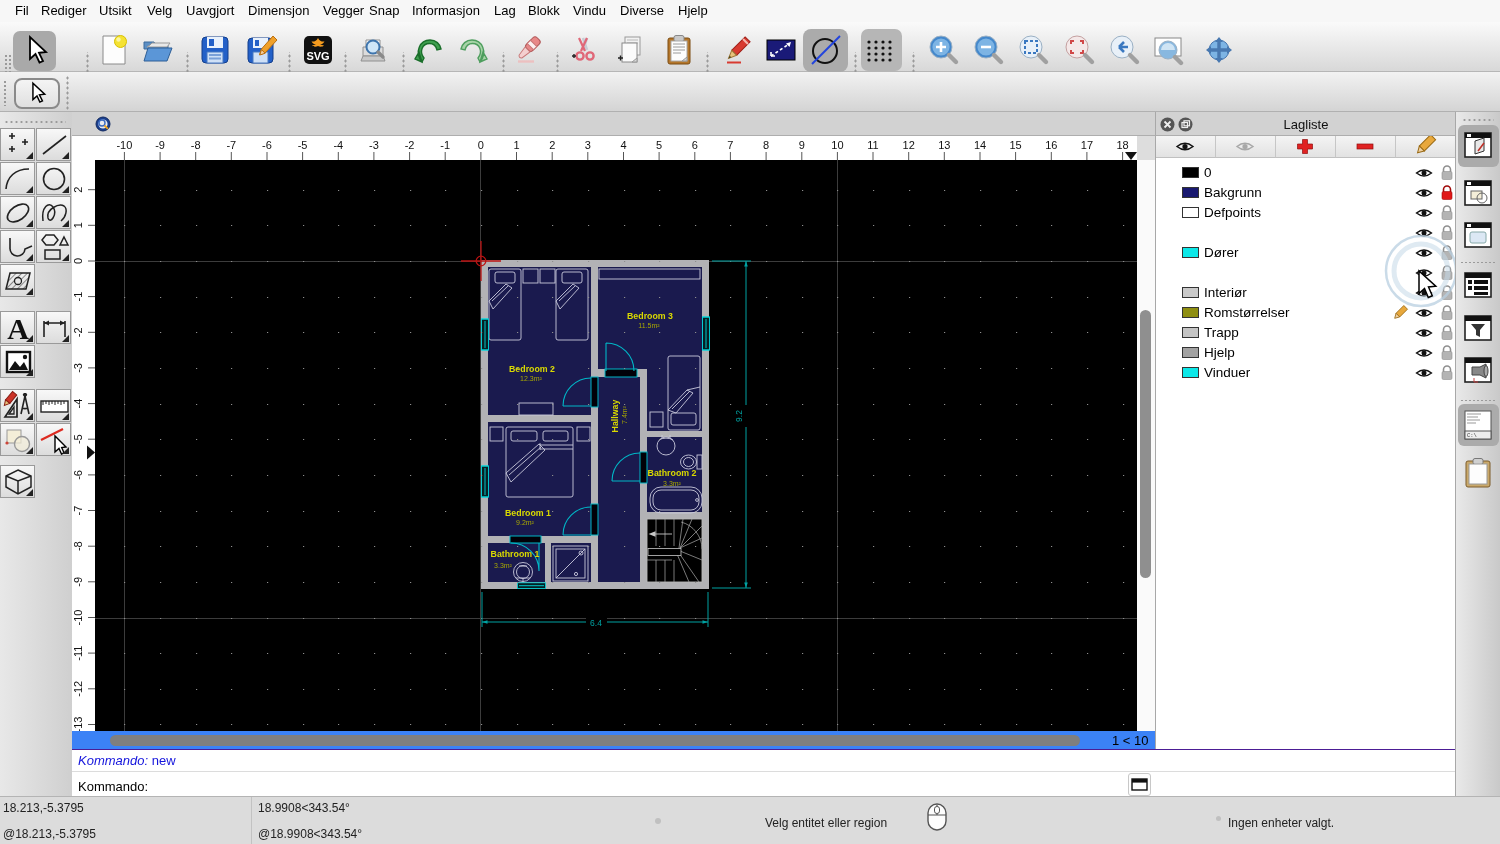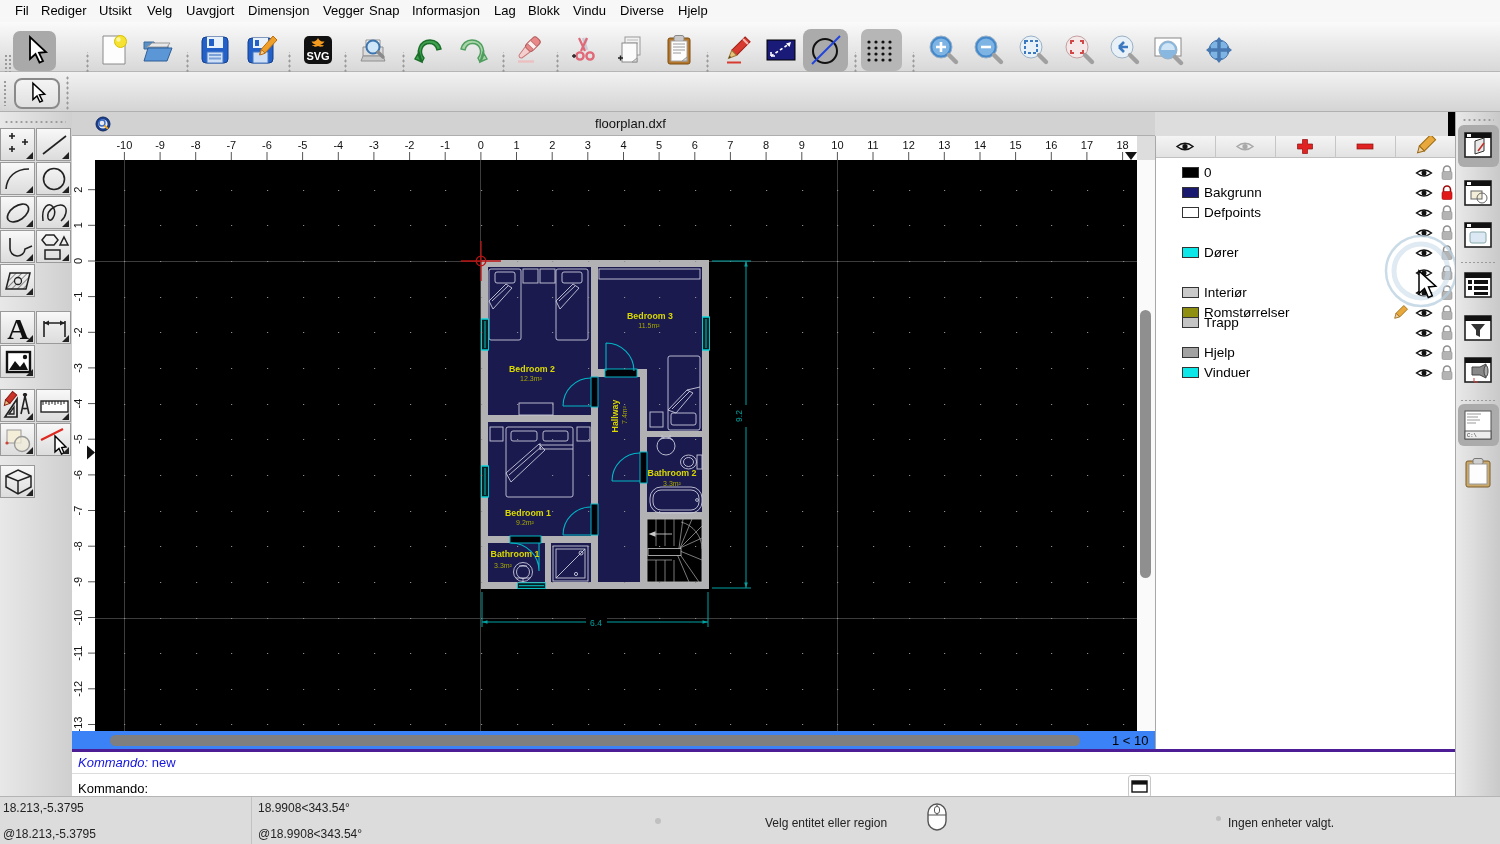--- a/index.html
+++ b/index.html
@@ -25,21 +25,21 @@
 #mdititle { position:absolute; left:72px; top:112px; width:1083px; height:24px; background:#d2d2d2; border-bottom:1px solid #aeaeae; }
 #hruler { position:absolute; left:72px; top:136px; width:1065px; height:24px; background:#fff; }
 #vruler { position:absolute; left:72px; top:160px; width:23px; height:571px; background:#fff; }
 #canvas { position:absolute; left:95px; top:160px; width:1042px; height:571px; background:#000; }
 #vscroll { position:absolute; left:1137px; top:160px; width:18px; height:571px; background:#fafafa; }
 #vthumb { position:absolute; left:3px; top:150px; width:11px; height:268px; background:#8f8f8f; border-radius:6px; }
 #hscrollrow { position:absolute; left:72px; top:731px; width:1083px; height:18px; background:#3b82f6; }
 #hthumb { position:absolute; left:38px; top:4px; width:970px; height:11px; background:#7f7f7f; border-radius:6px; }
 #pagecount { position:absolute; left:1040px; top:2px; font-size:13px; color:#000; }
 
-#cmdarea { position:absolute; left:72px; top:749px; width:1383px; height:47px; background:#fff; border-top:3px solid #4c1d95; }
+#cmdarea { position:absolute; left:72px; top:749px; width:1383px; height:47px; background:#fff; border-top:1px solid #4c1d95; }
 #cmdhist { position:absolute; left:6px; top:3px; font-size:13px; color:#1414dc; }
 #cmdline { position:absolute; left:6px; top:29px; font-size:13px; color:#000; }
 #cmdsep { position:absolute; left:0px; top:21px; width:1383px; height:1px; background:#dcdcdc; }
 #cmdbtn { position:absolute; left:1056px; top:23px; width:23px; height:23px; border:1px solid #c8c8c8; background:#fdfdfd; border-radius:3px; }
 
 #statusbar { position:absolute; left:0; top:796px; width:1500px; height:48px; background:#dcdcdc; border-top:1px solid #b4b4b4; font-size:12px; color:#222; }
 
 #paneltitle { position:absolute; left:1155px; top:112px; width:300px; height:24px; background:#d2d2d2; border-bottom:1px solid #aeaeae; border-left:1px solid #a8a8a8; }
 #panelhdr { position:absolute; left:1155px; top:136px; width:300px; height:22px; background:#ececec; border-left:1px solid #a8a8a8; }
 #panelbody { position:absolute; left:1155px; top:158px; width:300px; height:591px; background:#fff; border-left:1px solid #a8a8a8; }
@@ -377,21 +377,20 @@
         <div class="tri"></div>
       </div>
 </div>
 <div id="mdititle">
 <svg class="abs" style="left:23px;top:4px;width:16px;height:16px" viewBox="0 0 16 16">
         <circle cx="8" cy="8" r="7" fill="#1a3f8f" stroke="#122a60"></circle>
         <circle cx="8" cy="8" r="4.6" fill="#e8eaf0"></circle>
         <circle cx="7" cy="7" r="3" fill="none" stroke="#3a6ac0" stroke-width="1.4"></circle>
         <path d="M9.5 9.5 l3.4 3.4" stroke="#e8a020" stroke-width="2"></path>
       </svg>
-<div class="abs" style="left:17px;top:4px;width:1083px;text-align:center;font-size:13px;color:#111">floorplan.dxf</div>
 </div>
 <div id="hruler">
       <svg width="1065" height="24" viewBox="0 0 1065 24" style="position:absolute">
 <line x1="52.4" y1="16" x2="52.4" y2="24" stroke="#555" stroke-width="1"></line>
 <text x="52.4" y="13" font-size="11" fill="#111" text-anchor="middle" font-family="Liberation Sans">-10</text>
 <line x1="88.1" y1="16" x2="88.1" y2="24" stroke="#555" stroke-width="1"></line>
 <text x="88.1" y="13" font-size="11" fill="#111" text-anchor="middle" font-family="Liberation Sans">-9</text>
 <line x1="123.7" y1="16" x2="123.7" y2="24" stroke="#555" stroke-width="1"></line>
 <text x="123.7" y="13" font-size="11" fill="#111" text-anchor="middle" font-family="Liberation Sans">-8</text>
 <line x1="159.3" y1="16" x2="159.3" y2="24" stroke="#555" stroke-width="1"></line>
@@ -657,20 +656,32 @@
 <div class="abs" style="left:655px;top:21px;width:6px;height:6px;border-radius:3px;background:#c0c0c0"></div>
 <div class="abs" style="left:765px;top:19px">Velg entitet eller region</div>
 <svg class="abs" style="left:925px;top:6px;width:24px;height:28px" viewBox="0 0 24 28">
         <path d="M3 10 a9 9 0 0 1 18 0 v8 a9 9 0 0 1 -18 0 z" fill="#fdfdfd" stroke="#555" stroke-width="1.4"></path>
         <path d="M12 2 v10 M3 12 h18" stroke="#555" stroke-width="1.2"></path>
         <rect x="9.5" y="3.5" width="5" height="7" rx="2.4" fill="#fff" stroke="#555"></rect>
       </svg>
 <div class="abs" style="left:1216px;top:19px;width:5px;height:5px;border-radius:3px;background:#c0c0c0"></div>
 <div class="abs" style="left:1228px;top:19px">Ingen enheter valgt.</div>
 </div>
+<div id="paneltitle">
+<svg class="abs" style="left:4px;top:5px;width:15px;height:15px" viewBox="0 0 15 15">
+        <circle cx="7.5" cy="7.5" r="7" fill="#555"></circle>
+        <path d="M4.5 4.5 l6 6 M10.5 4.5 l-6 6" stroke="#eee" stroke-width="1.8"></path>
+      </svg>
+<svg class="abs" style="left:22px;top:5px;width:15px;height:15px" viewBox="0 0 15 15">
+        <circle cx="7.5" cy="7.5" r="7" fill="#555"></circle>
+        <rect x="4" y="5.5" width="5.5" height="5" fill="none" stroke="#eee" stroke-width="1.2"></rect>
+        <rect x="6" y="3.8" width="5.5" height="5" fill="none" stroke="#eee" stroke-width="1.2"></rect>
+      </svg>
+<div class="abs" style="left:0;top:5px;width:300px;text-align:center;font-size:13px;color:#111">Lagliste</div>
+</div>
 <div id="panelhdr">
 <div class="hdrbtn" style="left:0px"><svg width="58" height="21" viewBox="0 0 58 21">
           <g transform="translate(29 10.5)">
             <path d="M-8 0 Q0 -6.5 8 0 Q0 6.5 -8 0 Z" fill="none" stroke="#111" stroke-width="1.5"></path>
             <circle r="2.6" fill="#111"></circle>
           </g>
         </svg></div>
 <div class="hdrbtn" style="left:60px"><svg width="58" height="21" viewBox="0 0 58 21">
           <g transform="translate(29 10.5)">
             <path d="M-8 0 Q0 -6.5 8 0 Q0 6.5 -8 0 Z" fill="none" stroke="#a8a8a8" stroke-width="1.5"></path>
@@ -708,21 +719,21 @@
         <div class="lname">Dører</div>
       </div>
 <div class="lrow" style="top:125px">
         <div class="lsw" style="background:#c9c9c9"></div>
         <div class="lname">Interiør</div>
       </div>
 <div class="lrow" style="top:145px">
         <div class="lsw" style="background:#8f8f12"></div>
         <div class="lname">Romstørrelser</div>
       </div>
-<div class="lrow" style="top:155px">
+<div class="lrow" style="top:165px">
         <div class="lsw" style="background:#c4c4c4"></div>
         <div class="lname">Trapp</div>
       </div>
 <div class="lrow" style="top:185px">
         <div class="lsw" style="background:#a2a2a2"></div>
         <div class="lname">Hjelp</div>
       </div>
 <div class="lrow" style="top:205px">
         <div class="lsw" style="background:#0ce8e8"></div>
         <div class="lname">Vinduer</div>

